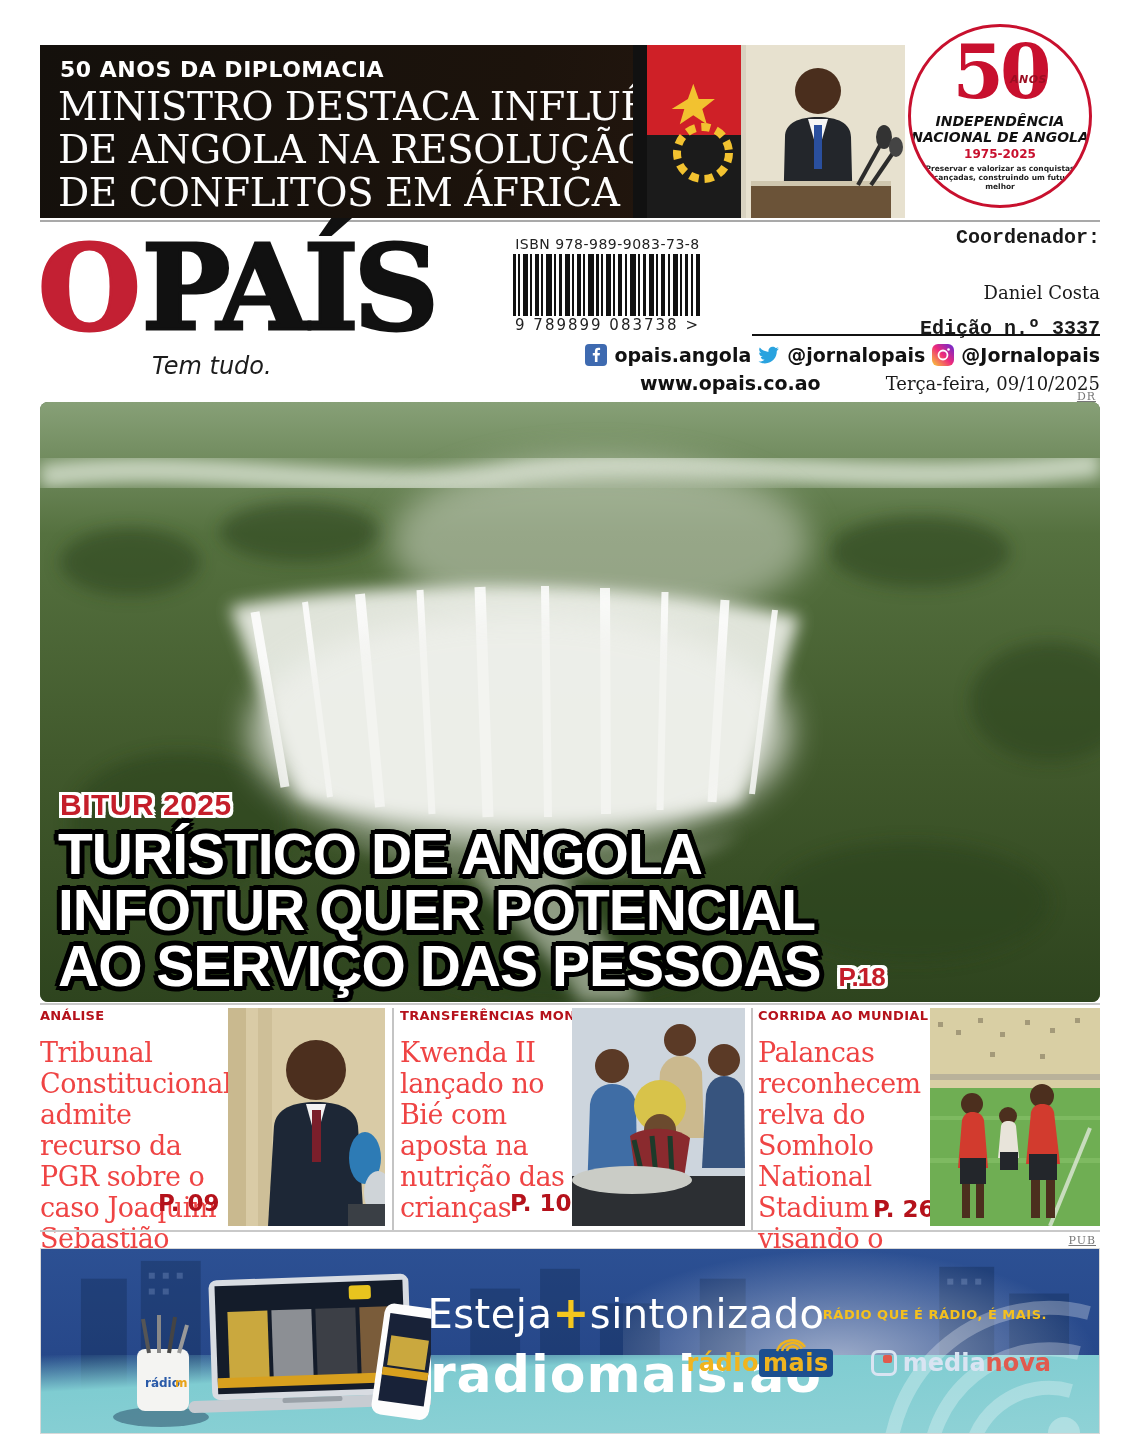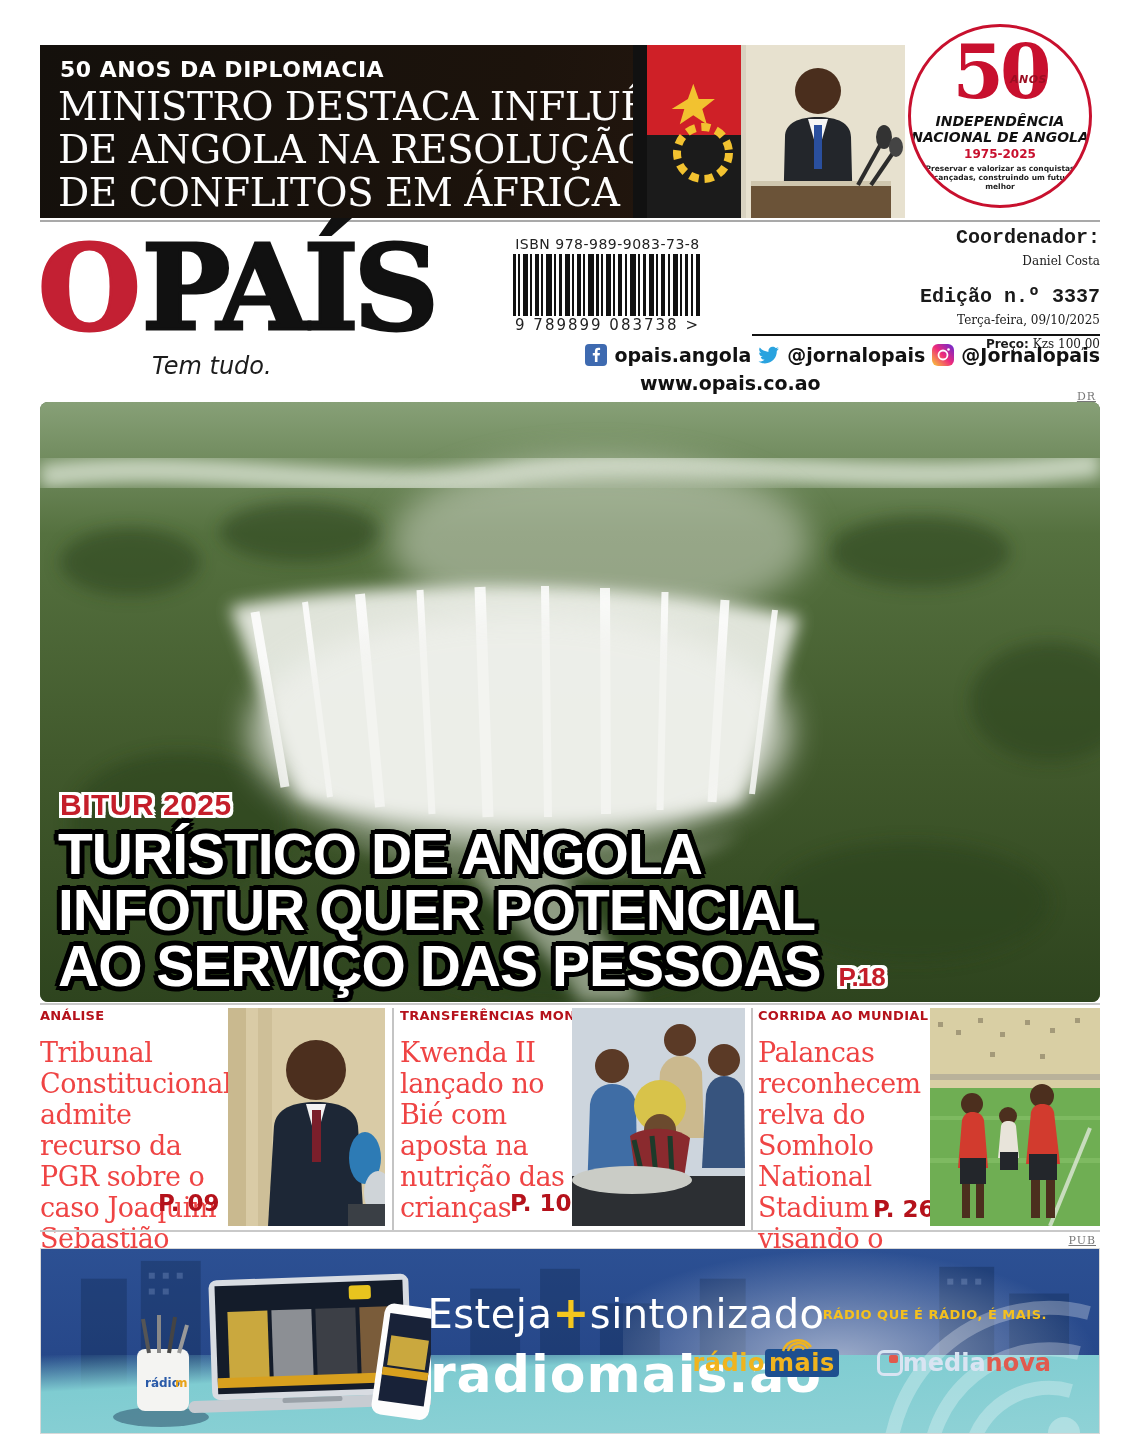--- a/index.html
+++ b/index.html
@@ -40,21 +40,21 @@
     font-family:"DejaVu Sans",sans-serif; }
 
   .barcode-wrap { position:absolute; left:500px; top:236px; width:215px; text-align:center; }
   .isbn { font-size:14px; color:#222; letter-spacing:.5px; }
   .barcode { margin:2px auto 0; display:block; }
   .bc-num { font-size:15px; color:#222; letter-spacing:2px; }
 
   .mast-info { position:absolute; right:40px; top:226px; width:360px; text-align:right;
     font-family:"DejaVu Serif","Liberation Serif",serif; color:#1a1a1a; }
   .mi-label { font-weight:bold; font-size:20px; font-family:Liberation Mono, monospace; }
-  .mi-val  { font-size:12px; line-height:24px; }
+  .mi-val  { font-size:18px; line-height:24px;margin-top:32px; }
   .mi-gap  { height:12px; }
   .mast-rule { position:absolute; right:40px; top:334px; width:348px; height:2px; background:#111; }
   .social-row { position:absolute; right:40px; top:344px; width:400px; display:flex; justify-content:flex-end;
     align-items:center; gap:7px; font-size:19px; font-weight:bold; color:#111; font-family:"DejaVu Sans",sans-serif;}
   .web-row { position:absolute; right:40px; top:372px; width:460px; display:flex; justify-content:flex-end;
     align-items:flex-start; gap:10px; font-size:19px; color:#111; font-family:"DejaVu Sans",sans-serif;flex-direction:column; }
   .web-row .bold { font-weight:bold; }
   .web-row .light { font-weight:normal; font-family:"DejaVu Serif",serif; }
   .sicon { width:22px; height:22px; display:inline-block; vertical-align:middle; }
   .credit { position:absolute; font-size:11px; color:#777; letter-spacing:1px; font-family:"DejaVu Serif",serif;text-decoration:underline; }
@@ -94,21 +94,21 @@
   .ad-line1 { font-size:40px; letter-spacing:.5px; }
   .ad-plus { color:#f5c71e; font-weight:bold; font-size:44px; }
   .ad-url { font-size:52px; font-weight:bold; letter-spacing:1px; margin-top:6px; }
   .ad-slogan { position:absolute; right:52px; top:58px; font-size:13px; font-weight:bold; color:#f5c01e;
     letter-spacing:.5px; }
   .ad-logos { position:absolute; right:48px; top:100px; display:flex; align-items:center; gap:38px; }
   .lg-radiomais { position:relative; font-size:24px; font-weight:bold; letter-spacing:.5px; }
   .lg-radiomais .r1 { color:#f0b41e; }
   .lg-radiomais .r2 { color:#f0b41e; background:#1d4f8f; border-radius:4px; padding:0 4px; }
   .lg-wifi { position:absolute; right:22px; top:-16px; }
-  .lg-medianova { display:flex; align-items:center; font-size:24px; font-weight:bold; }
+  .lg-medianova { display:flex; align-items:center; gap:6px; font-size:24px; font-weight:bold; }
   .lg-medianova .m1 { color:#d9e4f2; }
   .lg-medianova .m2 { color:#e05a4e; }
   .mn-icon { width:26px; height:26px; border:3px solid #d9e4f2; border-radius:7px; position:relative; }
   .mn-icon::after { content:""; position:absolute; right:2px; top:2px; width:9px; height:8px; background:#e05a4e; border-radius:2px; }
   .ad-city { position:absolute; left:0; top:0; width:100%; height:100%; opacity:.35; }
   .ad-arcs { position:absolute; right:-30px; bottom:-40px; opacity:.5; }
 </style>
 </head>
 <body>
 

